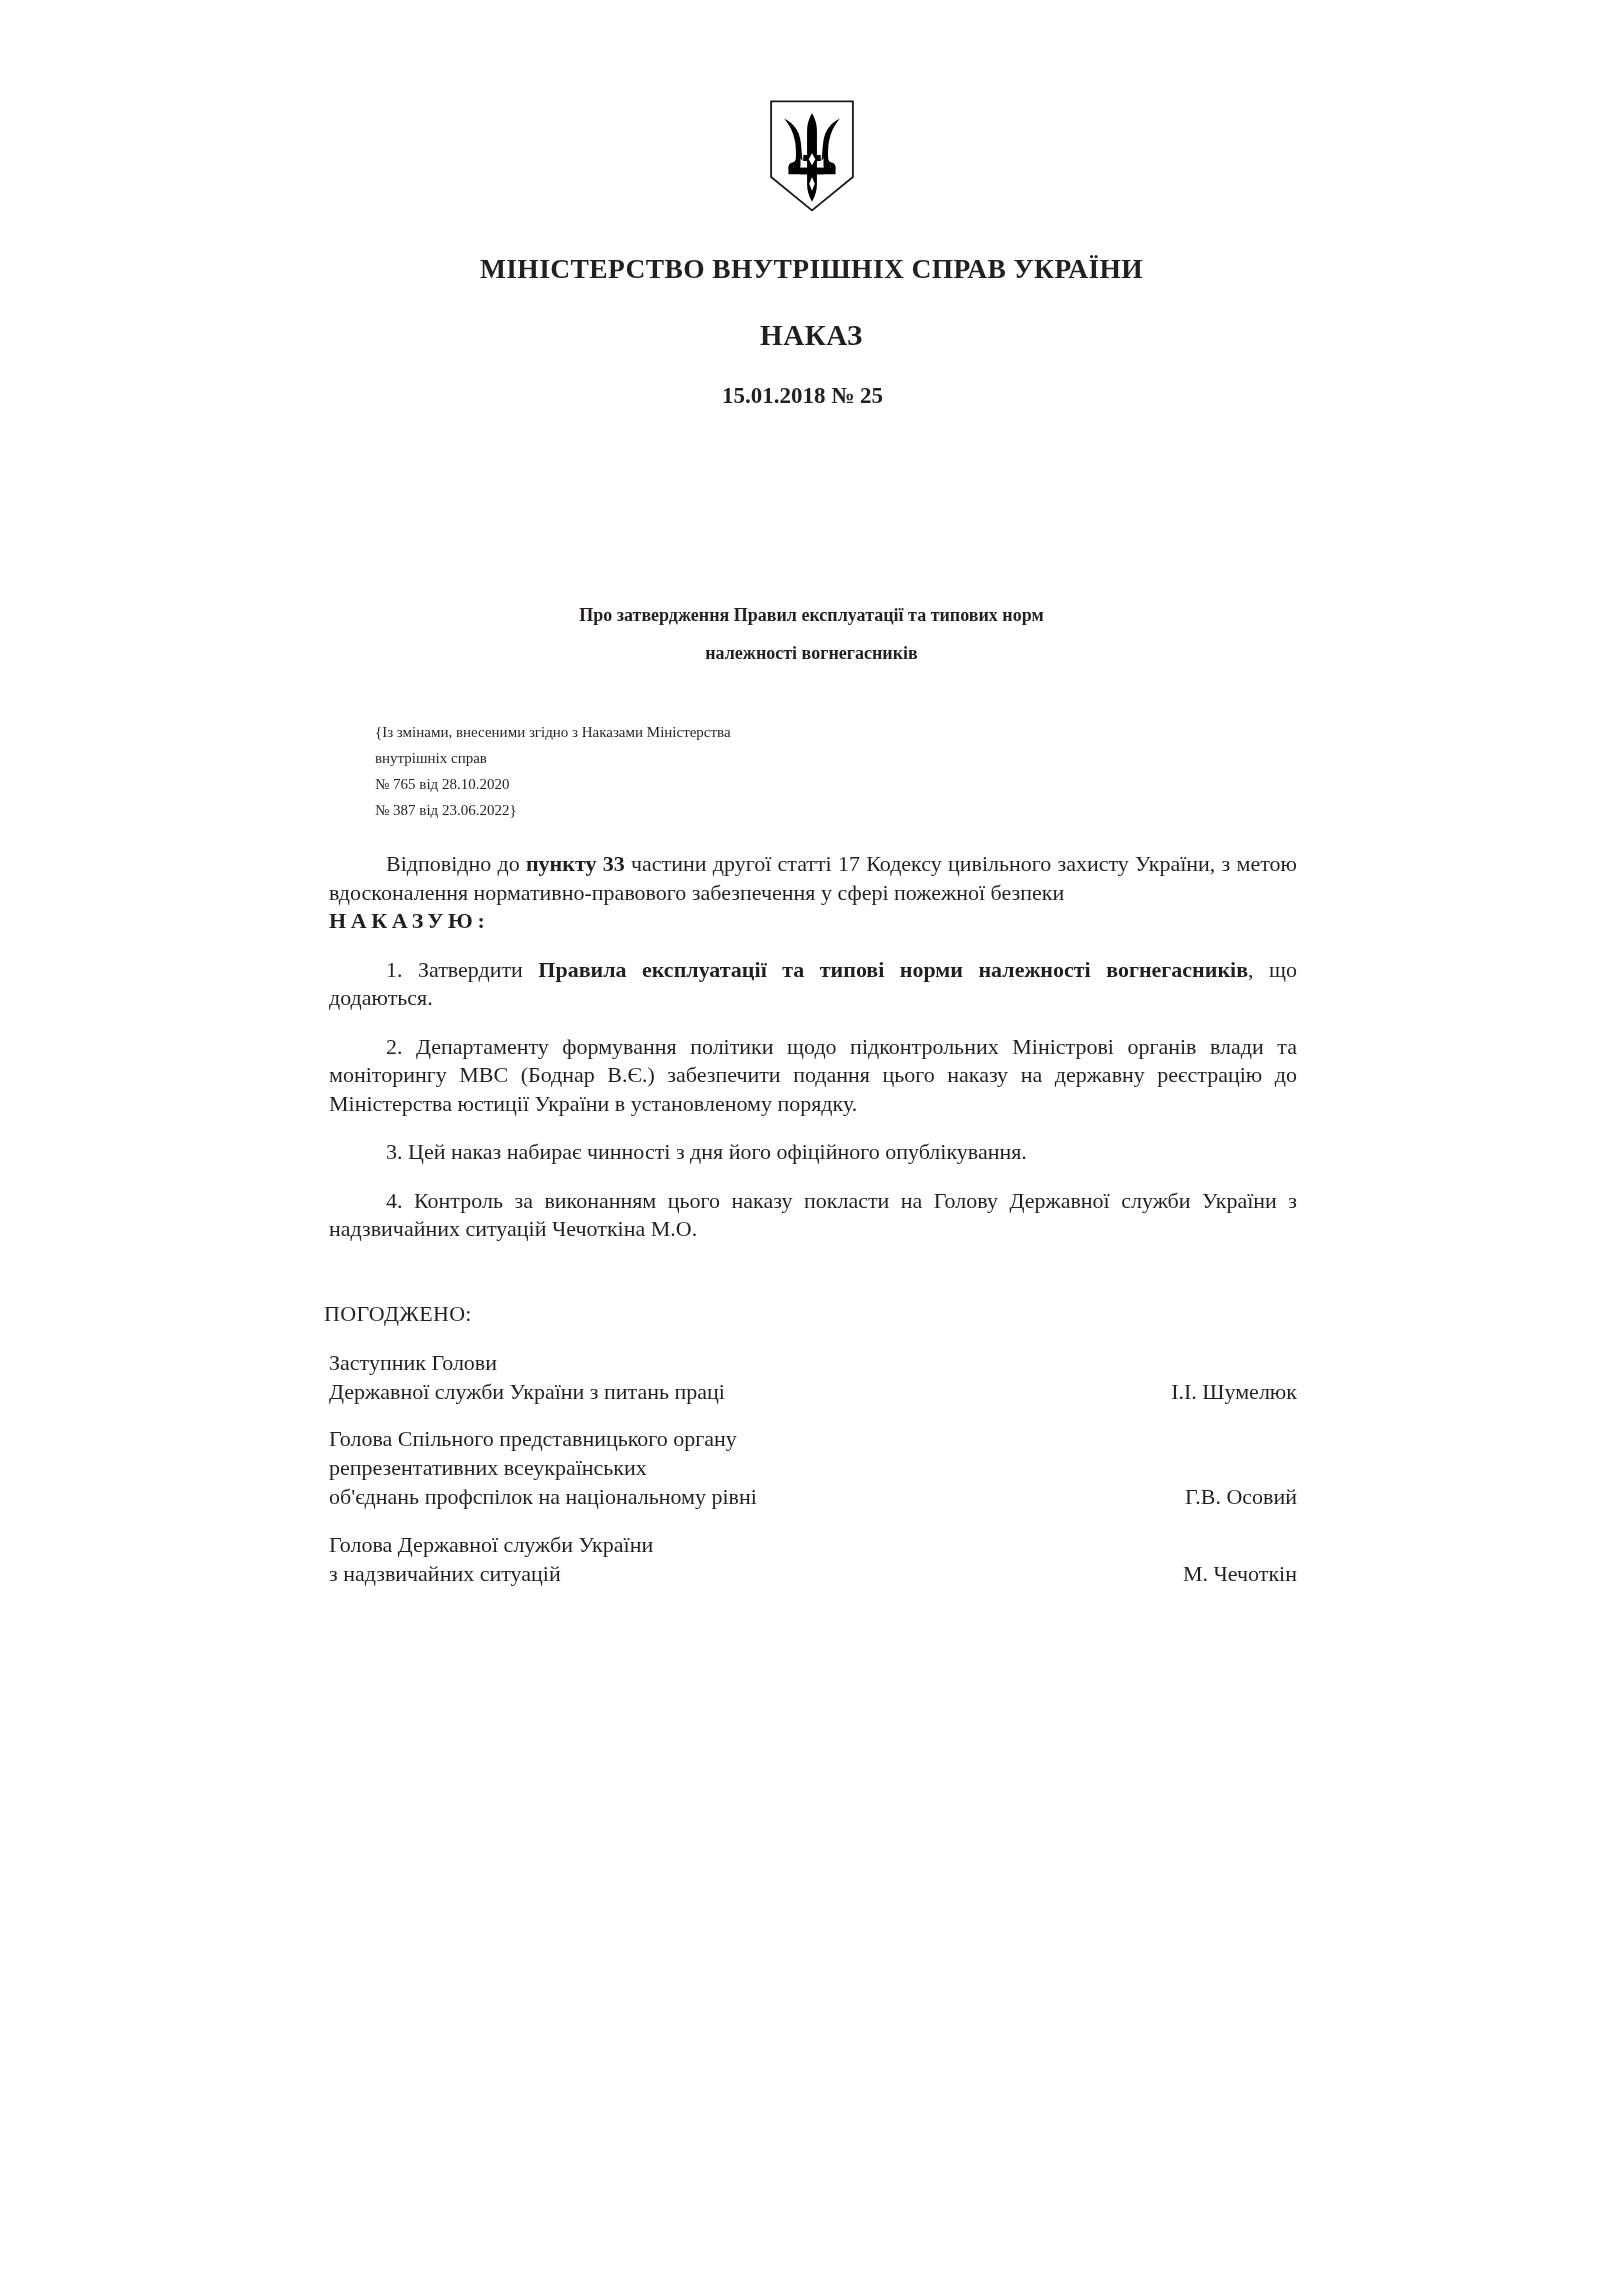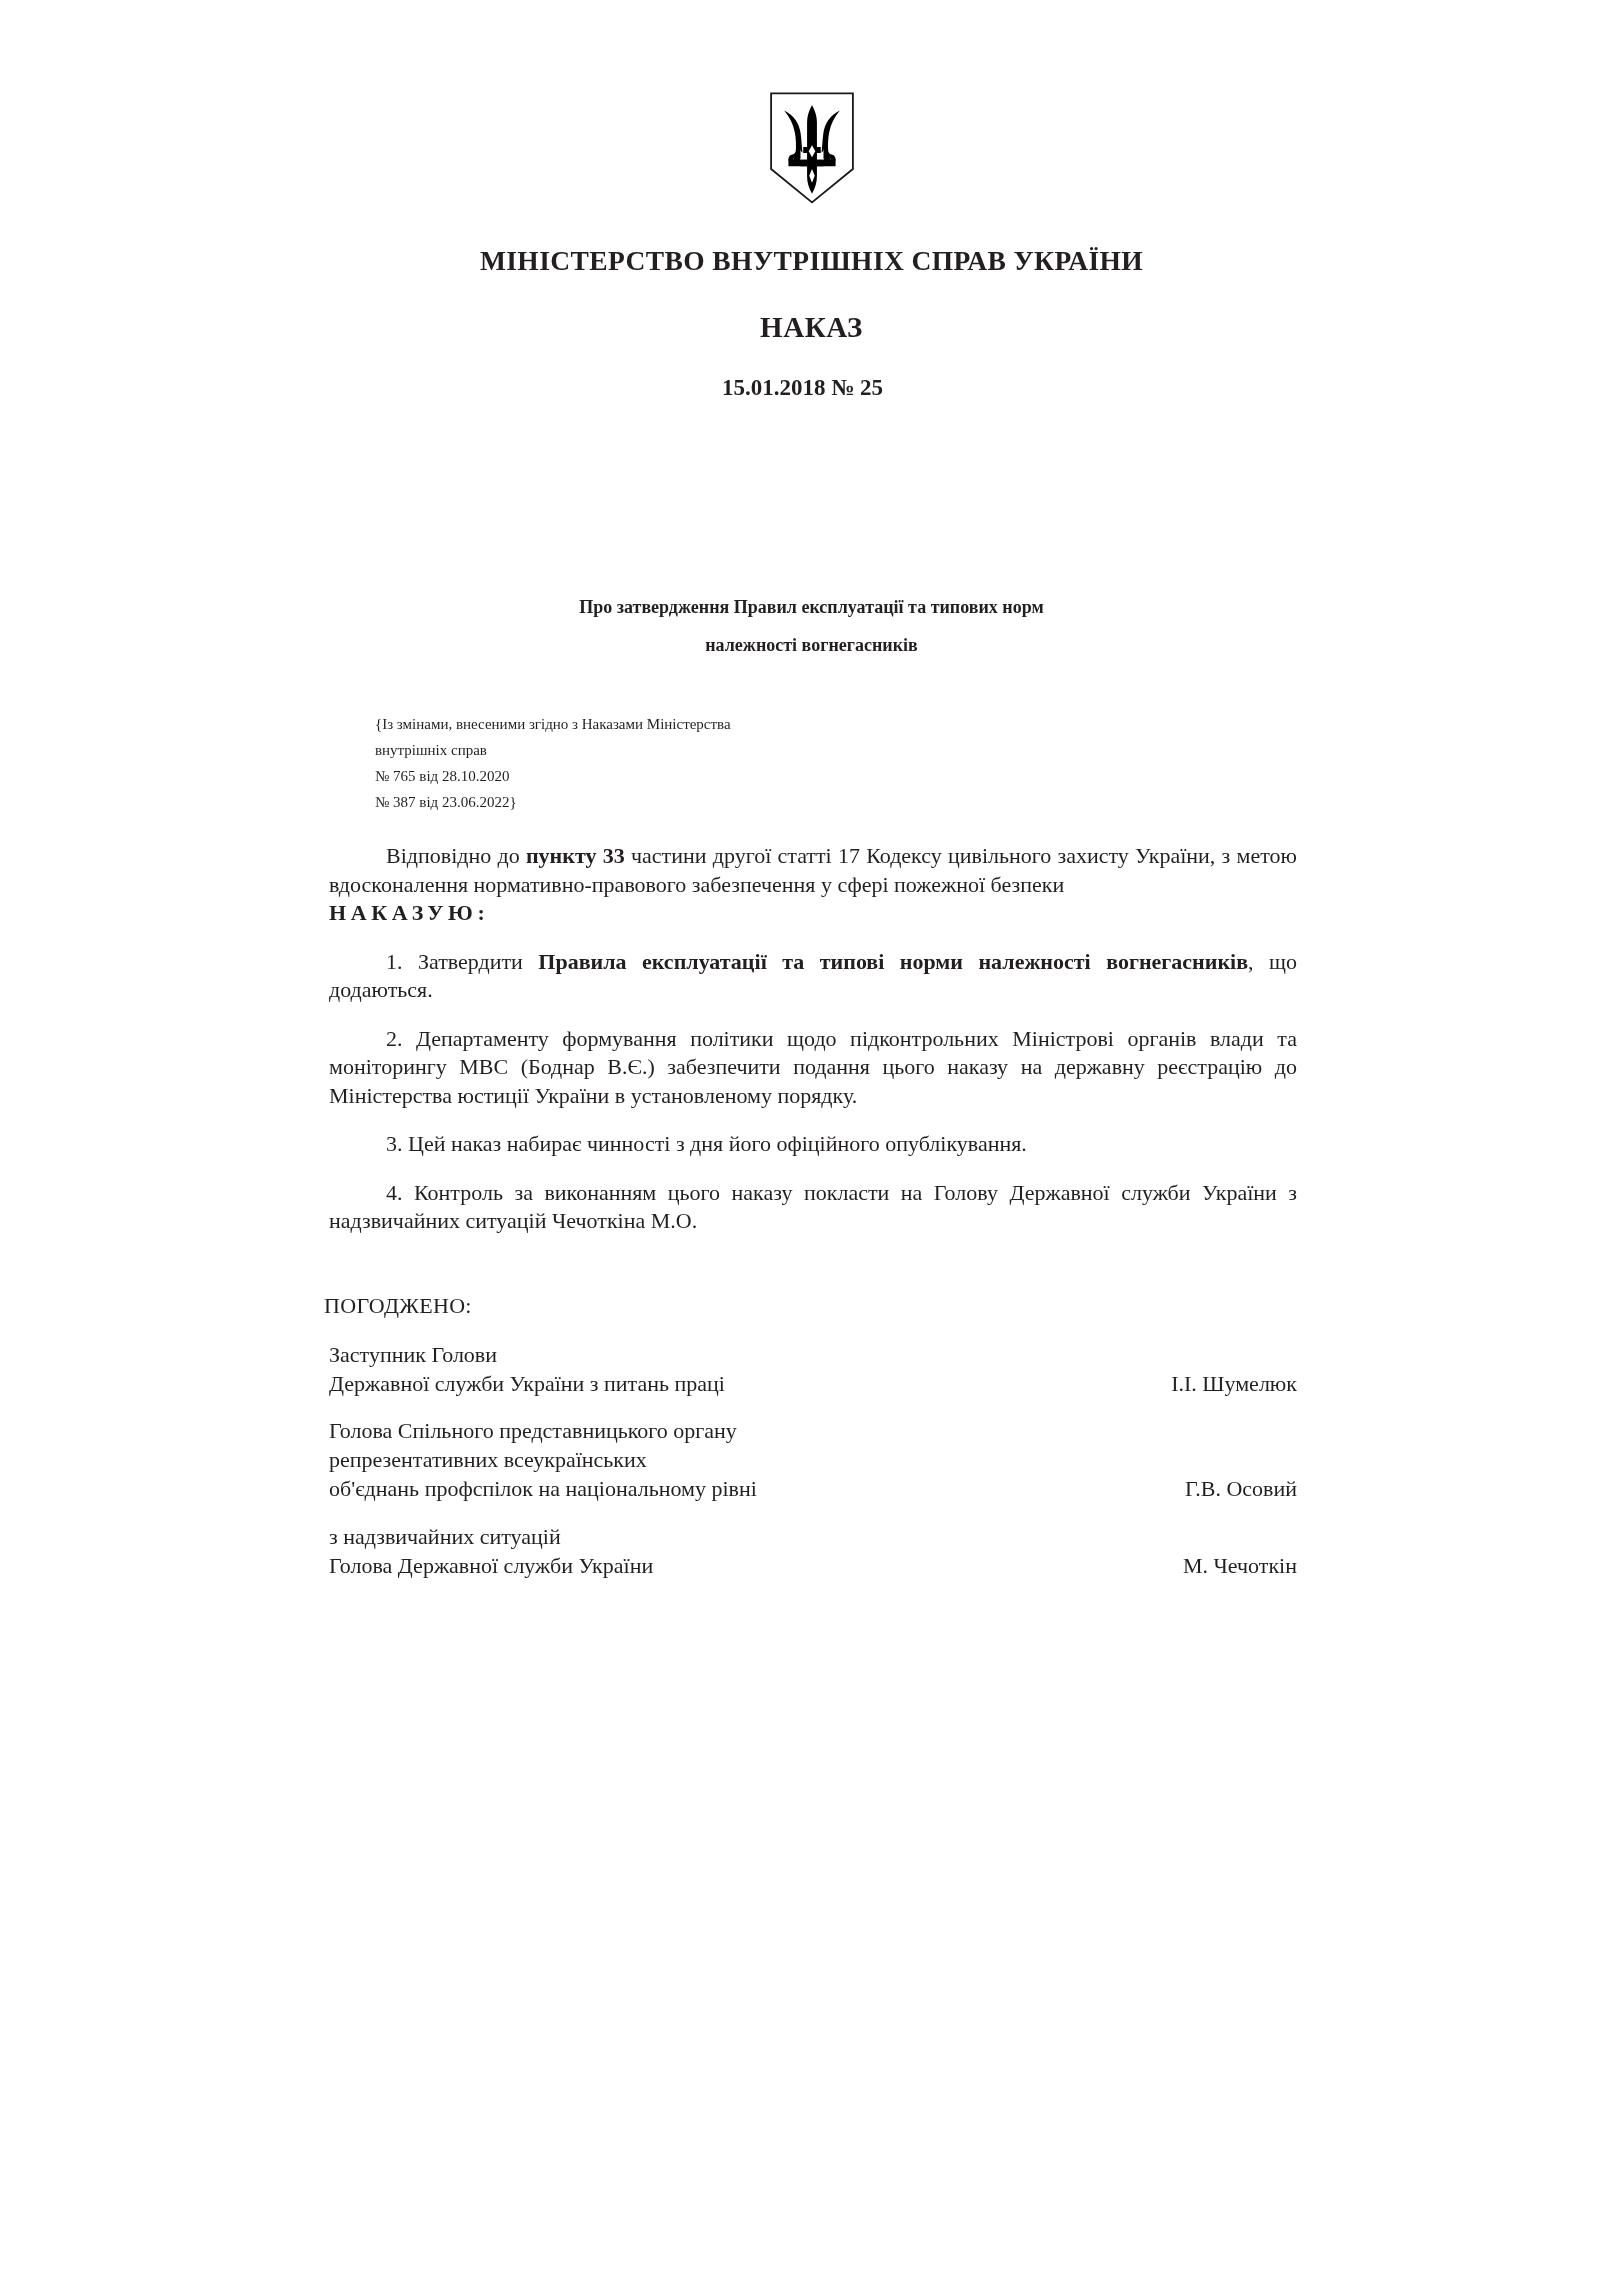--- a/index.html
+++ b/index.html
@@ -6,21 +6,21 @@
   html, body {
     margin: 0;
     padding: 0;
     background: #ffffff;
   }
   .page {
     position: relative;
     width: 1623px;
     height: 1916px;
     background: #ffffff;
-    margin: 4px auto;
+    margin: 12px auto;
     font-family: "Liberation Serif", "DejaVu Serif", serif;
     color: #231f20;
     overflow: hidden;
   }
 
   
   .emblem-wrap {
     position: absolute;
     left: 0;
     right: 0;
@@ -291,22 +291,22 @@
         <div>Голова Спільного представницького органу</div>
         <div>репрезентативних всеукраїнських</div>
         <div>об'єднань профспілок на національному рівні</div>
       </div>
       <div class="person">Г.В. Осовий</div>
     </div>
 
 
     <div class="approval">
       <div class="lines">
+        <div>Голова Державної служби України</div>
         <div>з надзвичайних ситуацій</div>
-        <div>Голова Державної служби України</div>
       </div>
       <div class="person">М. Чечоткін</div>
     </div>
 
   </div>
 
 </div>
 
 
 </body></html>

